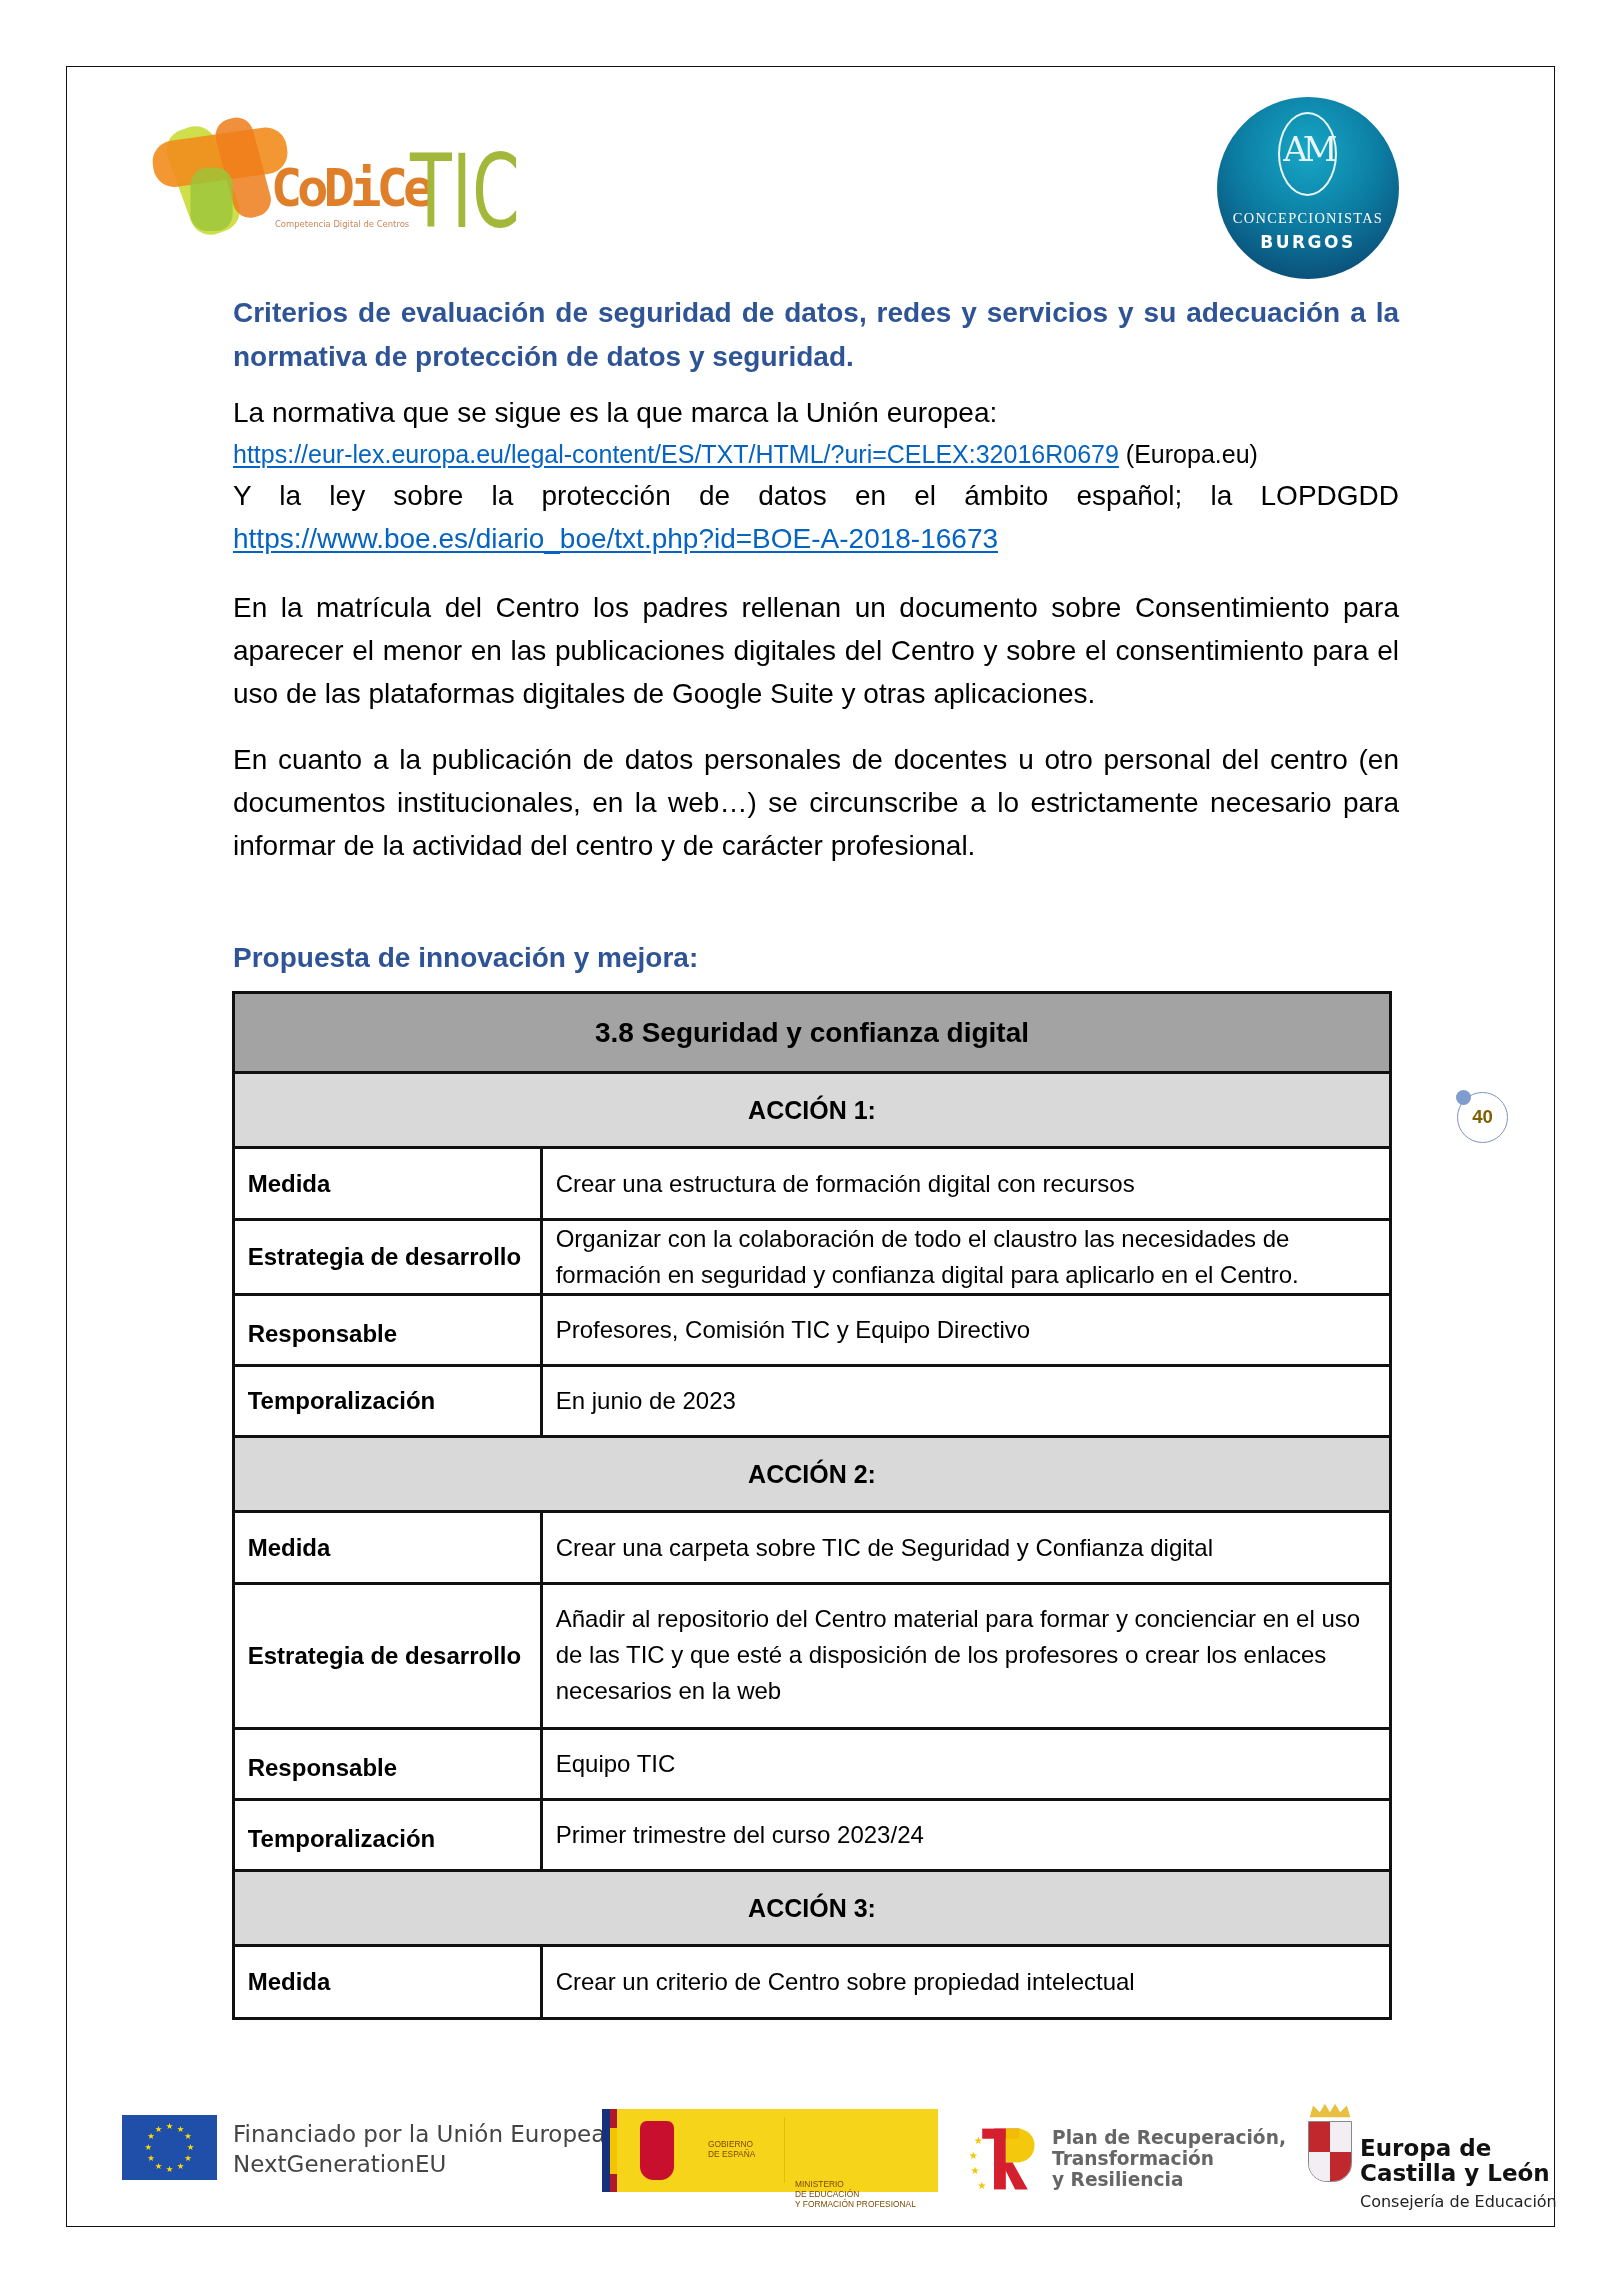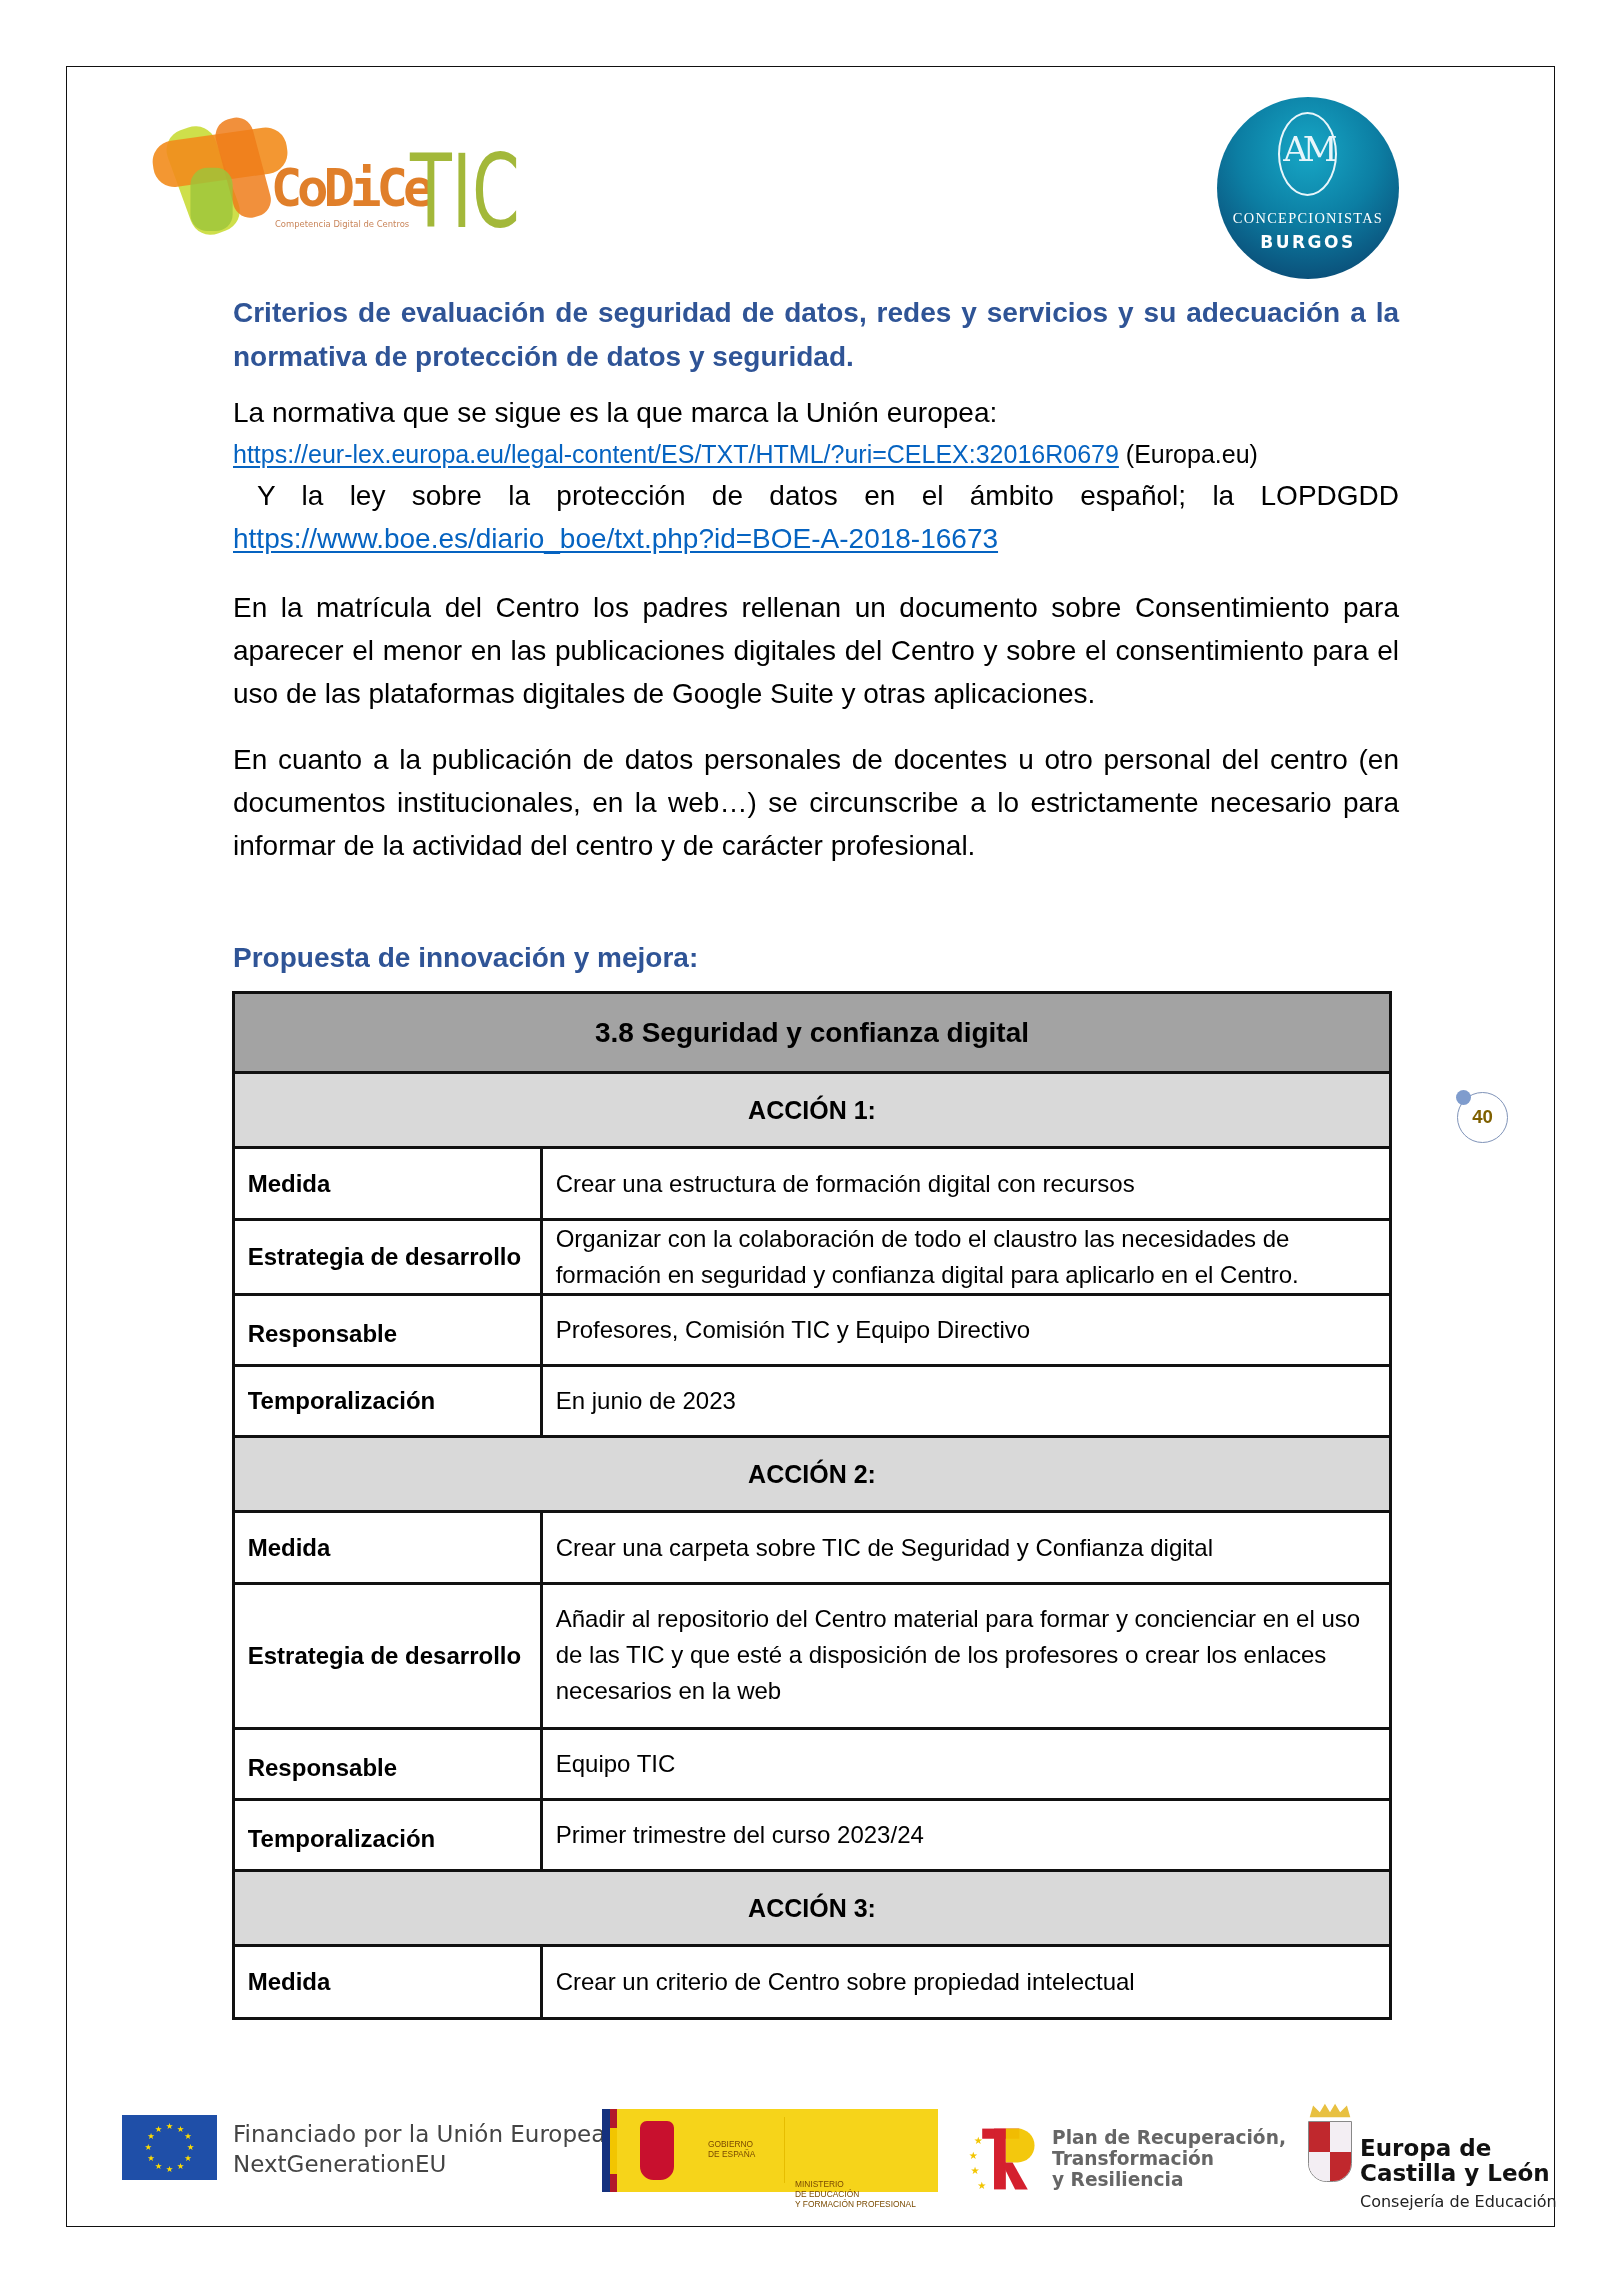--- a/index.html
+++ b/index.html
@@ -95,21 +95,21 @@
 
 <div class="content" style="top:291px;">
   <h2 class="heading">Criterios de evaluación de seguridad de datos, redes y servicios y su adecuación a la normativa de protección de datos y seguridad.</h2>
 </div>
 
 <div class="content" style="top:391px;">
   <p class="para">La normativa que se sigue es la que marca la Unión europea:</p>
   <p class="para small" style="line-height:40px;">
     <a class="link">https://eur-lex.europa.eu/legal-content/ES/TXT/HTML/?uri=CELEX:32016R0679</a><span> (Europa.eu)</span>
   </p>
-  <p class="para justify-last" style="line-height:44px;margin-left:24px;">Y la ley sobre la protección de datos en el ámbito español; la LOPDGDD</p>
+  <p class="para justify-last" style="line-height:44px;">Y la ley sobre la protección de datos en el ámbito español; la LOPDGDD</p>
   <p class="para" style="line-height:42px;">
     <a class="link">https://www.boe.es/diario_boe/txt.php?id=BOE-A-2018-16673</a>
   </p>
 </div>
 
 <div class="content" style="top:586px;">
   <p class="para">En la matrícula del Centro los padres rellenan un documento sobre Consentimiento para aparecer el menor en las publicaciones digitales del Centro y sobre el consentimiento para el uso de las plataformas digitales de Google Suite y otras aplicaciones.</p>
 </div>
 
 <div class="content" style="top:738px;">

